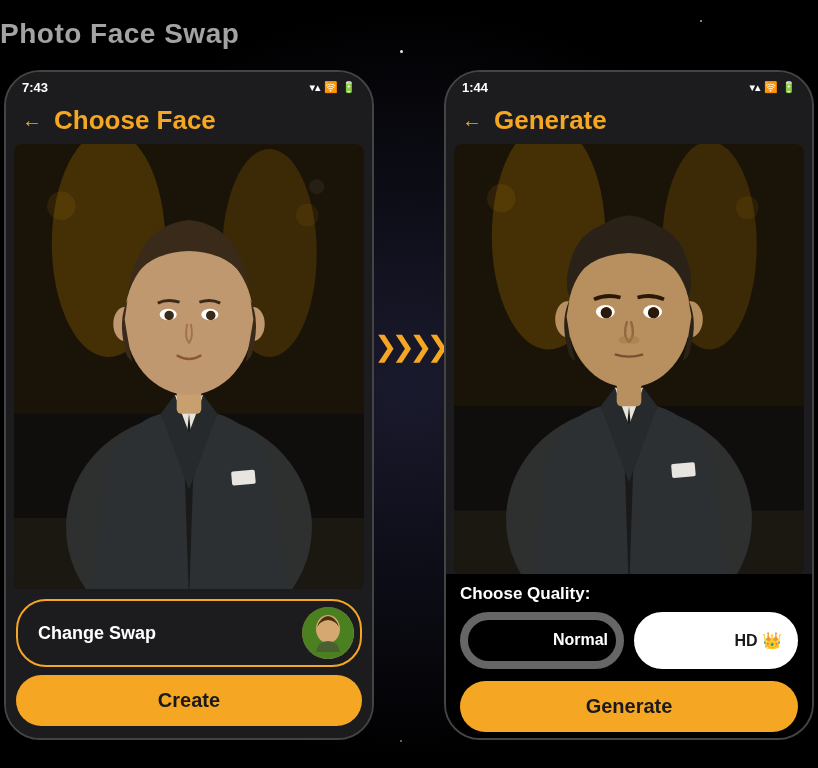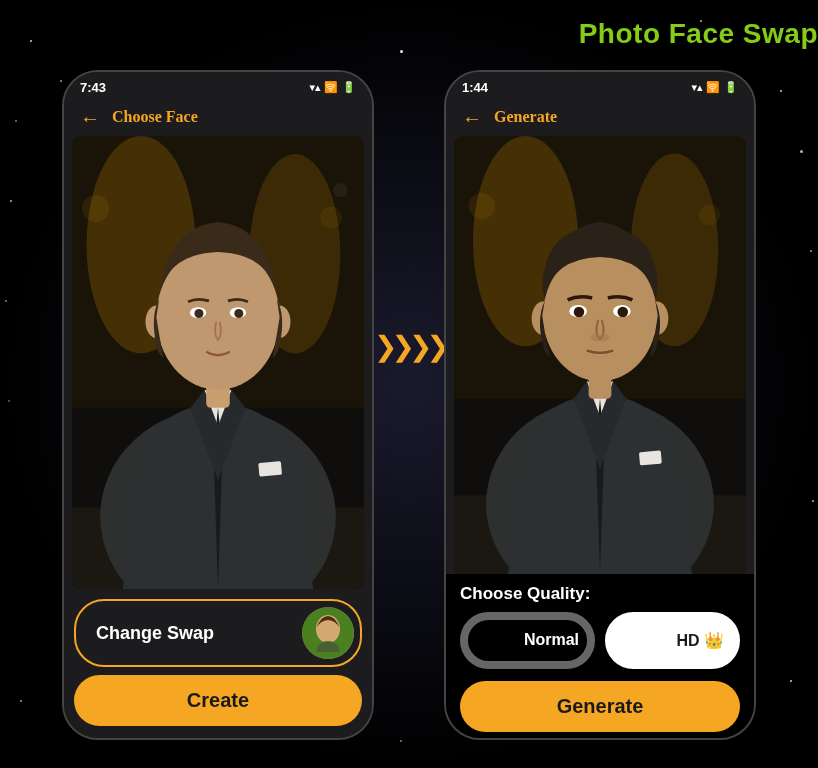--- a/index.html
+++ b/index.html
@@ -28,24 +28,24 @@
     .star {
       position: absolute;
       background: #fff;
       border-radius: 50%;
     }
 
     .page-title {
       position: absolute;
       top: 18px;
       left: 0; right: 0;
-      text-align: right;
+      text-align: left;
       font-size: 28px;
       font-weight: 900;
-      color: #84cc16;
+      color: #a3a3a3;
       letter-spacing: 0.5px;
       z-index: 10;
     }
 
     .phones-container {
       position: absolute;
       top: 70px;
       left: 20px;
       right: 20px;
       bottom: 20px;
@@ -64,21 +64,21 @@
       width: 70px;
       flex-shrink: 0;
       margin-top: 260px;
       font-size: 28px;
       color: #f5a623;
       letter-spacing: -6px;
     }
 
     
     .phone {
-      width: 312px;
+      width: 370px;
       height: 670px;
       background: #1c1c1e;
       border-radius: 36px;
       border: 2px solid #444;
       display: flex;
       flex-direction: column;
       overflow: hidden;
       position: relative;
       flex-shrink: 0;
     }
@@ -118,23 +118,22 @@
     }
 
     .nav-back {
       color: #f5a623;
       font-size: 20px;
       margin-right: 12px;
       cursor: pointer;
     }
 
     .nav-title {
-      font-size: 16px;
+      font-size: 26px;
       font-weight: 700;
-      font-family: Liberation Serif, serif;
     }
 
     .nav-title-yellow { color: #f5a623; }
 
     
     .photo-area {
       flex: 1;
       background: #2a2a2a;
       position: relative;
       overflow: hidden;

